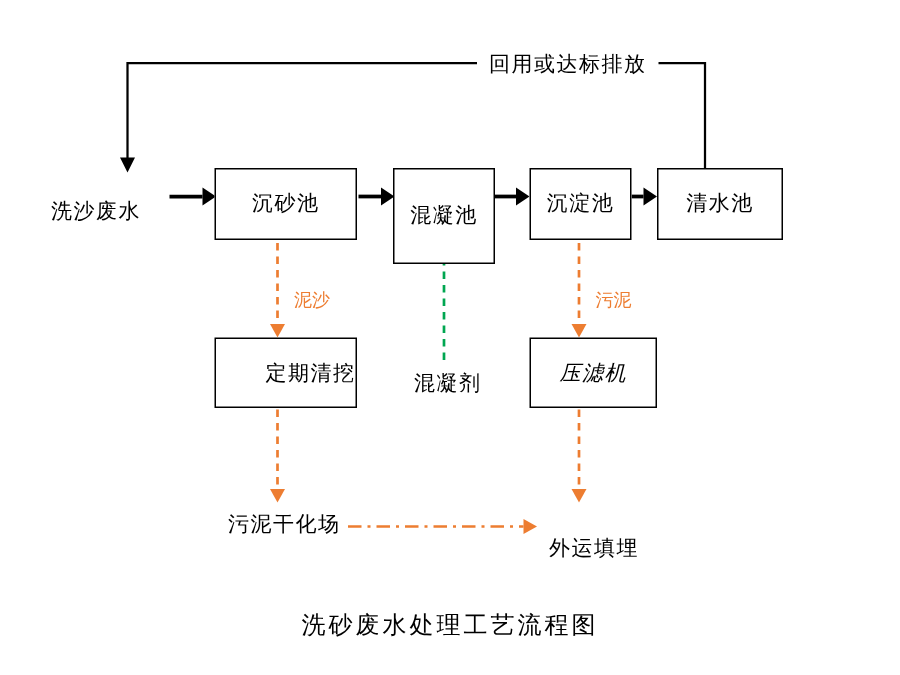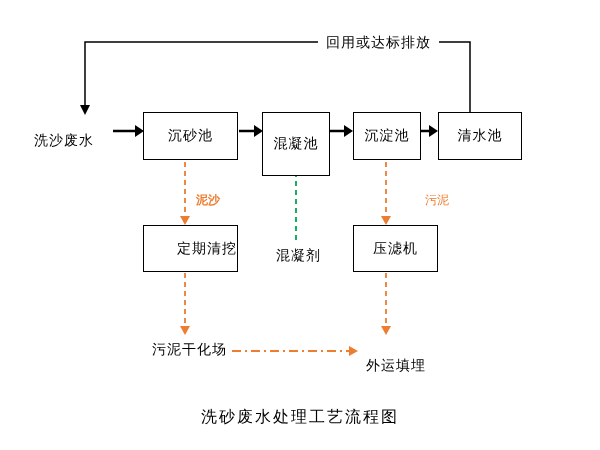--- a/index.html
+++ b/index.html
@@ -128,31 +128,31 @@
   </div>
   <div class="flow-box" style="left:353px; top:112px; width:68px; height:48px;">
     <span>沉淀池</span>
   </div>
   <div class="flow-box" style="left:438px; top:112px; width:84px; height:48px;">
     <span>清水池</span>
   </div>
   <div class="flow-box" style="left:143px; top:225px; width:95px; height:47px;justify-content:flex-end;">
     <span>定期清挖</span>
   </div>
-  <div class="flow-box" style="left:353px; top:225px; width:85px; height:47px;">
+  <div class="flow-box" style="left:353px; top:225px; width:85px; height:47px;font-style:italic;">
     <span>压滤机</span>
   </div>
 
   <div class="lbl lbl-on-line" style="left:282px; top:34px;margin-left:36px;">回用或达标排放</div>
 
   <div class="lbl" style="left:34px; top:132px;">洗沙废水</div>
 
-  <div class="lbl lbl-small lbl-orange" style="left:196px; top:192px;font-weight:bold;">泥沙</div>
+  <div class="lbl lbl-small lbl-orange" style="left:196px; top:192px;">泥沙</div>
 
-  <div class="lbl lbl-small lbl-orange" style="left:397px; top:192px;margin-left:28px;">污泥</div>
+  <div class="lbl lbl-small lbl-orange" style="left:397px; top:192px;">污泥</div>
 
   <div class="lbl" style="left:276px; top:247px;">混凝剂</div>
 
   <div class="lbl" style="left:152px; top:341px;">污泥干化场</div>
 
   <div class="lbl" style="left:366px; top:357px;">外运填埋</div>
 
   <div class="diagram-title" style="top:407px;">洗砂废水处理工艺流程图</div>
 
 </div>

